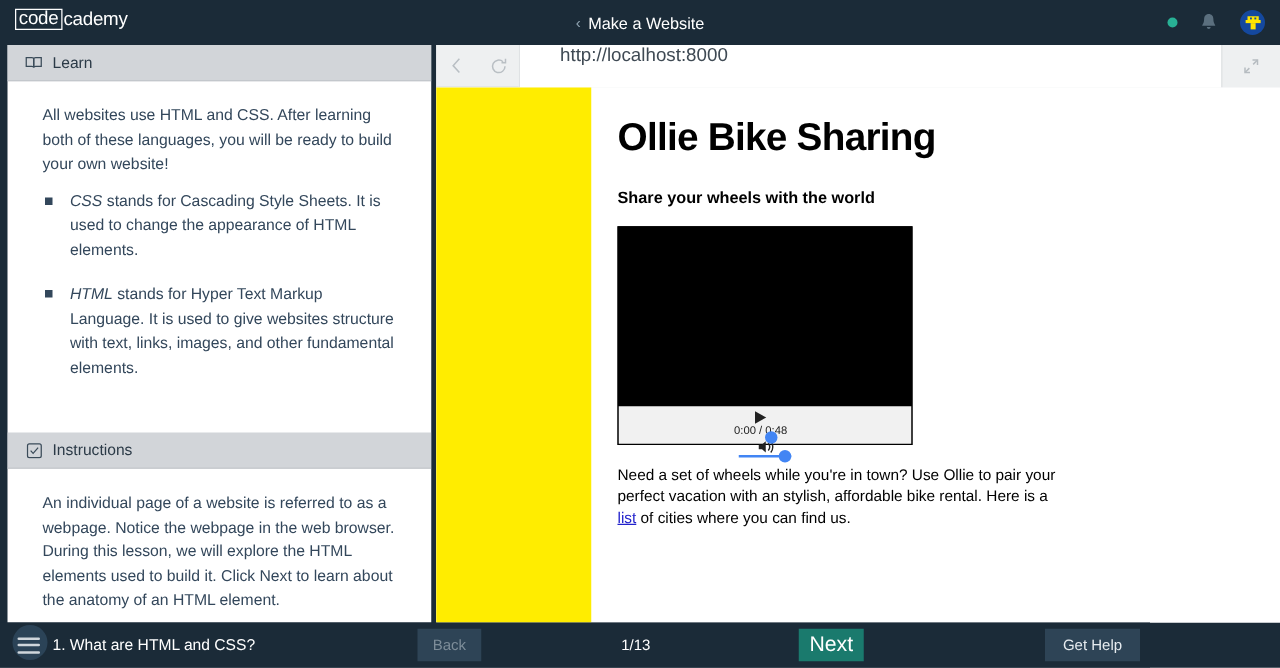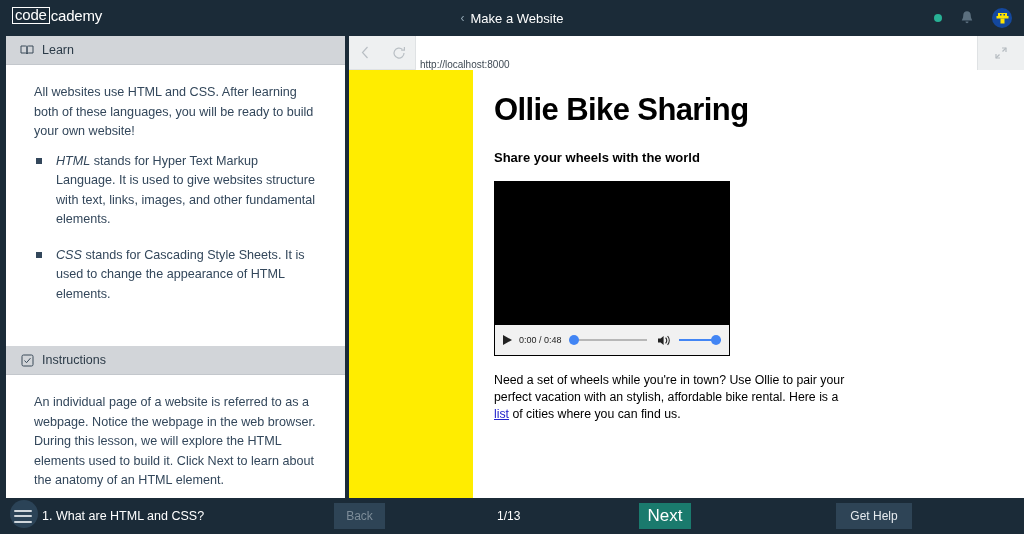--- a/index.html
+++ b/index.html
@@ -79,22 +79,22 @@
   }
   .browser-bar {
     height: 34px; background: #eef0f1; display: flex; align-items: center;
     border-bottom: 1px solid #dfe2e4;
   }
   .nav-btn {
     width: 33px; height: 34px; display: flex; align-items: center; justify-content: center;
     color: #b9bfc4; font-size: 14px;
   }
   .url-box {
-    flex: 1; height: 34px; background: #fff; display: flex; align-items: flex-end;
-    padding-left: 4px; font-size: 10px; color: #3f4a54;
+    flex: 1; height: 34px; background: #fff; display: flex; align-items: flex-start;
+    padding-left: 32px; font-size: 15px; color: #3f4a54;
     border-left: 1px solid #dfe2e4;
   }
   .expand-btn {
     width: 47px; height: 34px; background: #eef0f1; display: flex;
     align-items: center; justify-content: center;
     border-left: 1px solid #dfe2e4;
   }
 
   
   .page { position: relative; height: 428px; background: #fff; display: flex; }
@@ -116,21 +116,21 @@
   .page-main h3 {
     font-size: 13px; font-weight: bold; color: #000; margin-bottom: 16px;
   }
   .video {
     width: 236px; height: 175px; background: #000; position: relative;
     border: 1px solid #000;
   }
   .video-screen { position: absolute; left: 0; top: 0; right: 0; height: 145px; background: #000; }
   .video-controls {
     position: absolute; left: 0; bottom: 0; width: 100%; height: 30px;
-    background: #f1f1f1; display: flex; align-items: center; padding: 4px 8px;
+    background: #f1f1f1; display: flex; align-items: center; padding: 4px 8px; flex-direction: column;
   }
   .vc-play {
     width: 0; height: 0; border-left: 9px solid #222;
     border-top: 5.5px solid transparent; border-bottom: 5.5px solid transparent;
     margin-right: 7px;
   }
   .vc-time { font-size: 9px; color: #222; font-family: "Liberation Sans", sans-serif; margin-right: 7px; white-space: nowrap; }
   .vc-seek { position: relative; flex: 1; height: 12px; display: flex; align-items: center; }
   .vc-seek .track { width: 100%; height: 2px; background: #b7b7b7; }
   .vc-seek .knob { position: absolute; left: 0; width: 10px; height: 10px; border-radius: 50%; background: #4285f4; }
@@ -220,24 +220,24 @@
         <path d="M13 2H8.5C7.7 2 7 2.4 7 3v7c0-.6.7-1 1.5-1H13z" fill="none" stroke="#3a4b59" stroke-width="1"></path>
       </svg>
     </span>
     <span>Learn</span>
   </div>
 
   <div class="section-body">
     <p>All websites use HTML and CSS. After learning both of these languages, you will be ready to build your own website!</p>
     <ul class="bullets">
       <li>
-        <em>HTML</em><span> stands for Hyper Text Markup Language. It is used to give websites structure with text, links, images, and other fundamental elements.</span>
+        <em>CSS</em><span> stands for Cascading Style Sheets. It is used to change the appearance of HTML elements.</span>
       </li>
       <li>
-        <em>CSS</em><span> stands for Cascading Style Sheets. It is used to change the appearance of HTML elements.</span>
+        <em>HTML</em><span> stands for Hyper Text Markup Language. It is used to give websites structure with text, links, images, and other fundamental elements.</span>
       </li>
     </ul>
   </div>
 
   <div class="section-head">
     <span class="sicon">
       <svg width="13" height="13" viewBox="0 0 13 13">
         <rect x="1" y="1" width="11" height="11" rx="1.5" fill="none" stroke="#3a4b59" stroke-width="1"></rect>
         <path d="M3.5 6.5l2 2.2 4-4.6" fill="none" stroke="#3a4b59" stroke-width="1"></path>
       </svg>

